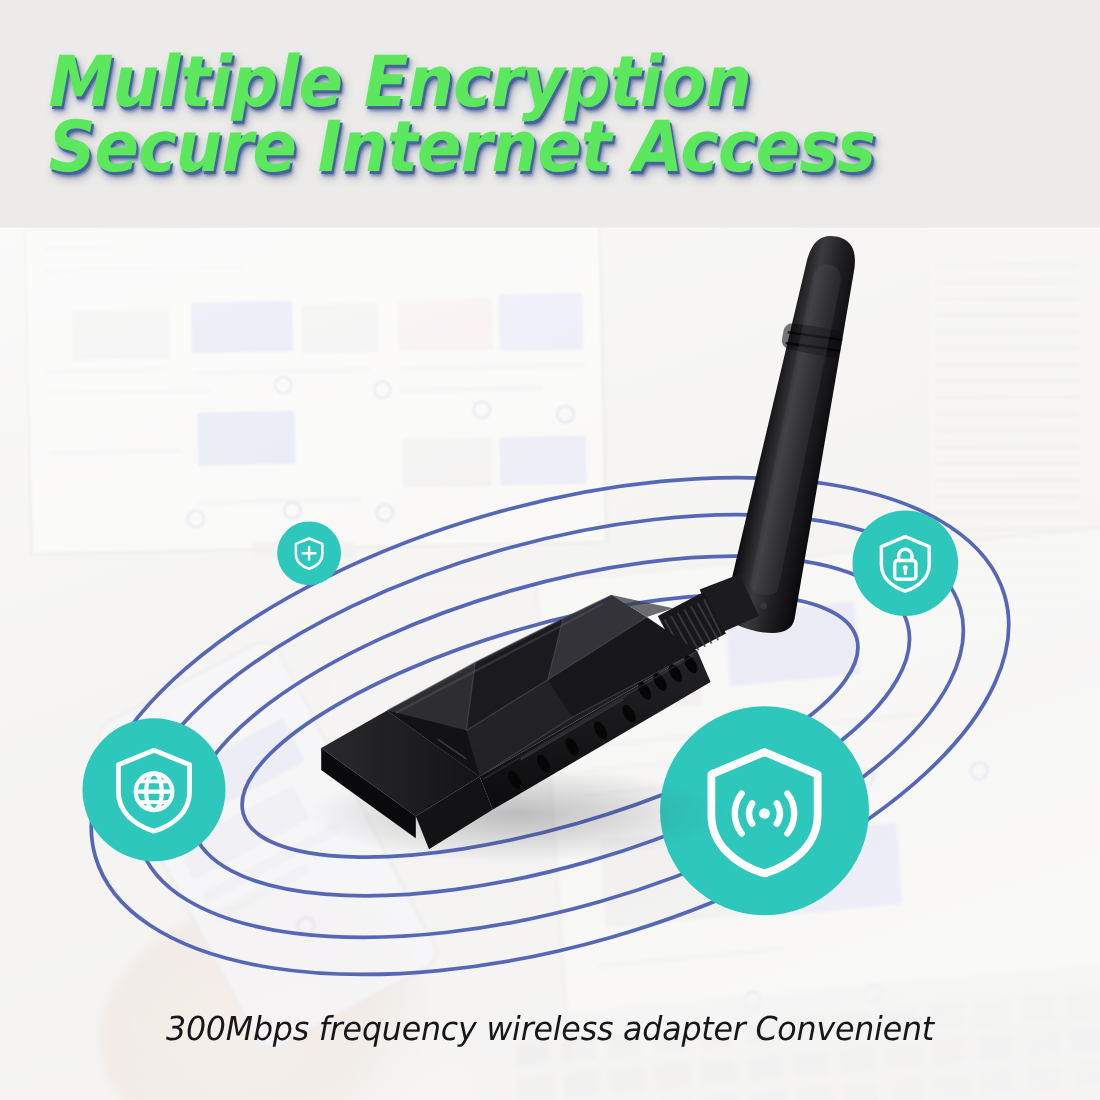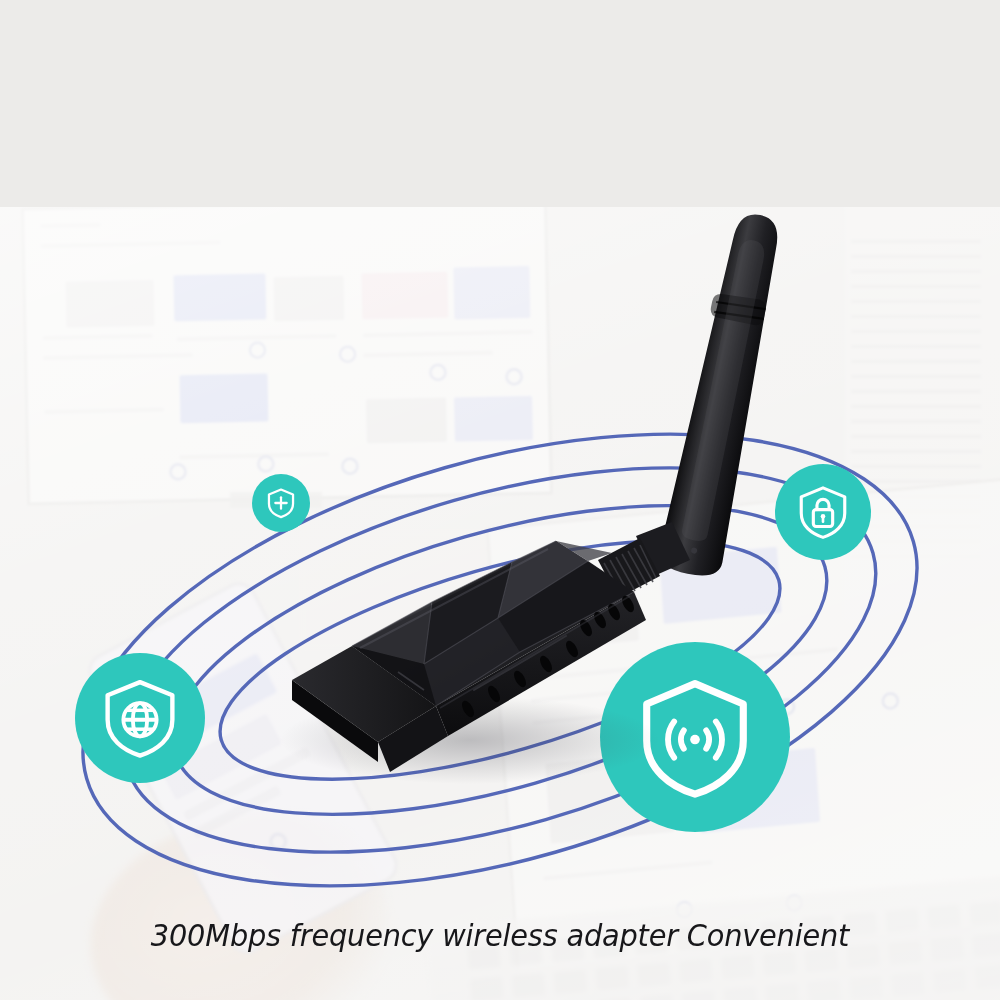--- a/index.html
+++ b/index.html
@@ -525,16 +525,20 @@
     </defs>
     <g clip-path="url(#frontHalf)" transform="translate(500,660) rotate(-16)" fill="none" stroke="#5568b8" stroke-width="3.4">
       <ellipse rx="430" ry="200"></ellipse>
       <ellipse rx="388" ry="166"></ellipse>
       <ellipse rx="338" ry="128"></ellipse>
       <ellipse rx="290" ry="92"></ellipse>
     </g>
   </svg>
 
   <div class="header-band"></div>
+  <div class="headline">
+    <span class="headline-line">Multiple Encryption</span>
+    <span class="headline-line">Secure Internet Access</span>
+  </div>
 
   <div class="caption">300Mbps frequency wireless adapter Convenient</div>
 
 </div>
 
 </body></html>

